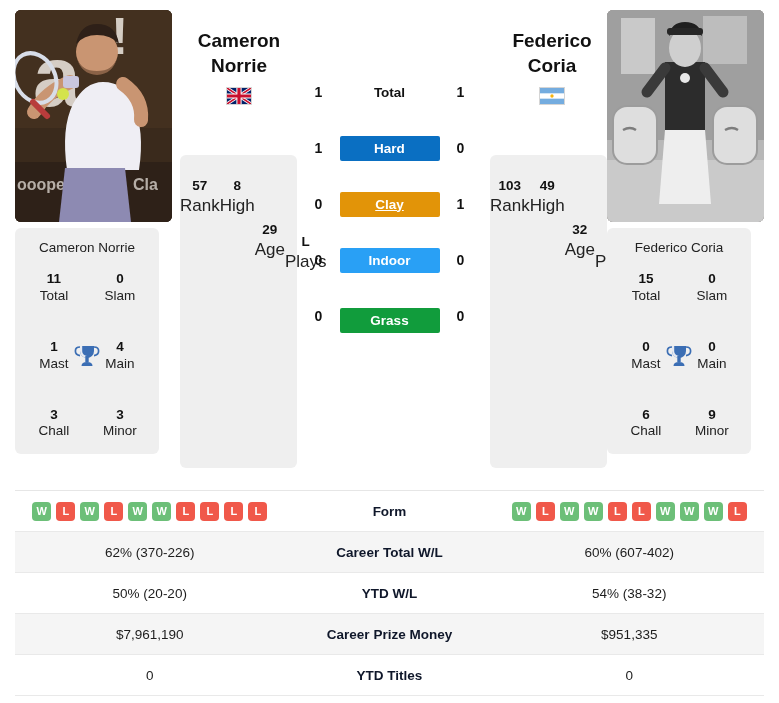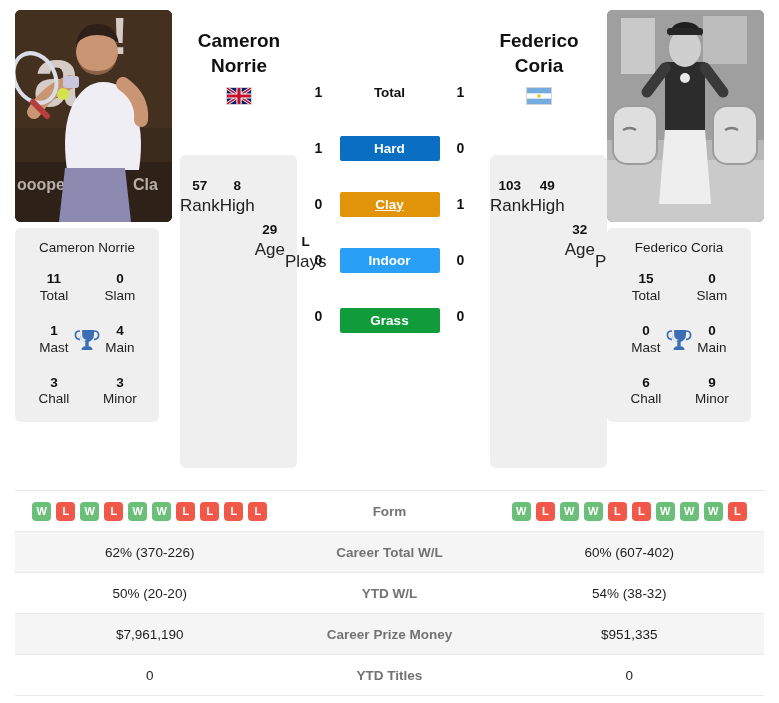--- a/index.html
+++ b/index.html
@@ -43,21 +43,21 @@
   }
   .stats-card .pname {
     font-size: 13.5px;
     color: #222;
     margin-bottom: 16px;
     white-space: nowrap;
   }
   .stat-grid {
     display: grid;
     grid-template-columns: 1fr 1fr;
-    row-gap: 18px;
+    row-gap: 34px;
     position: relative;
   }
   .stat-cell .num {
     font-size: 13.5px; font-weight: bold; color: #111; line-height: 1.25;
   }
   .stat-cell .lbl {
     font-size: 13.5px; color: #222; line-height: 1.25;
   }
   .trophy {
     position: absolute;
@@ -92,21 +92,21 @@
     align-items: stretch;
     padding-top: 24px;
   }
   .names-row {
     display: flex;
     justify-content: space-between;
     align-items: flex-start;
     position: absolute;
     top: 28px;
     left: 180px;
-    right: 181px;
+    right: 168px;
     pointer-events: none;
   }
   .pname-big {
     width: 118px;
     text-align: center;
     font-size: 19px;
     font-weight: bold;
     color: #111;
     line-height: 1.32;
   }
@@ -164,21 +164,21 @@
   .trow.alt { background: #f5f5f5; }
   .tcell {
     flex: 1 1 0;
     text-align: center;
     font-size: 13.5px;
     color: #1d1d1d;
   }
   .tcell.mid {
     flex: 0 0 210px;
     font-weight: bold;
-    color: #737373;
+    color: #0f172a;
   }
   .form-strip {
     display: flex;
     justify-content: center;
     gap: 5px;
   }
   .wl {
     width: 19px; height: 19px;
     border-radius: 4px;
     color: #fff;

